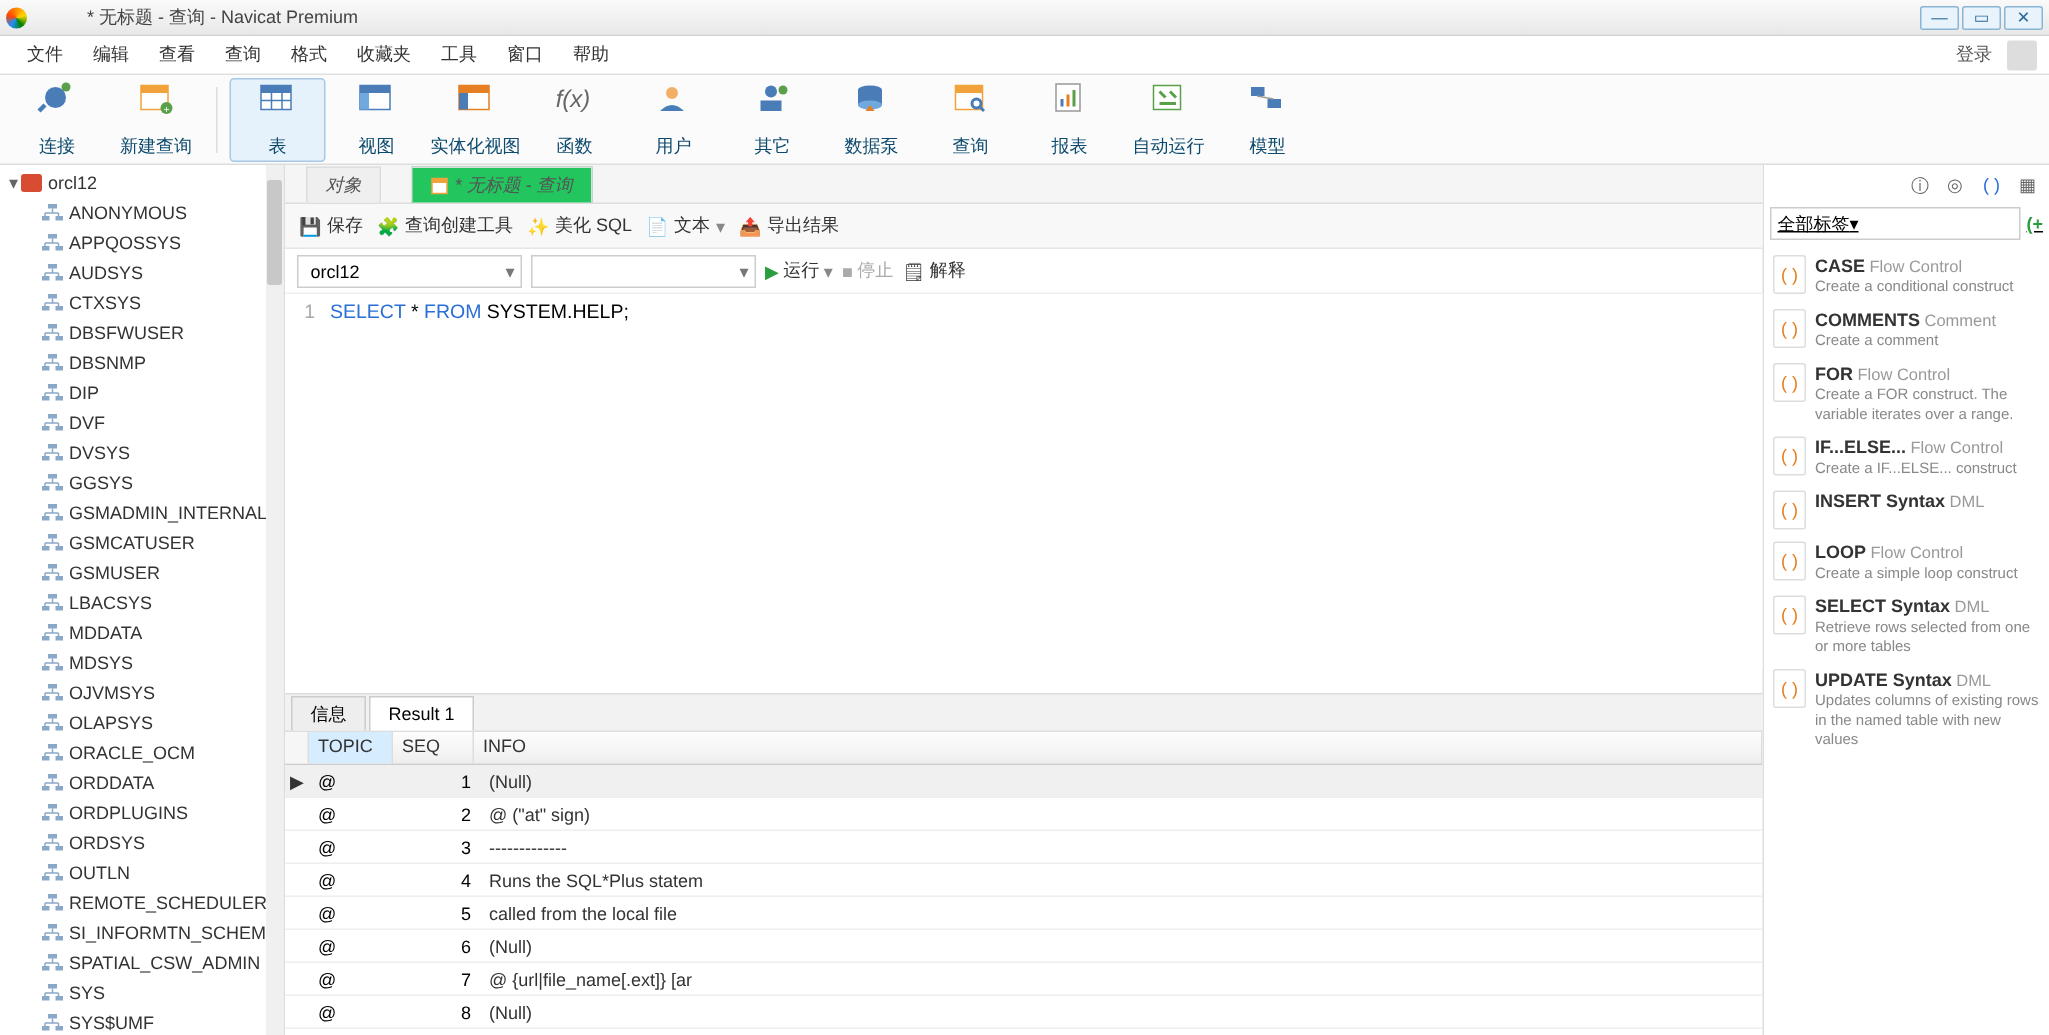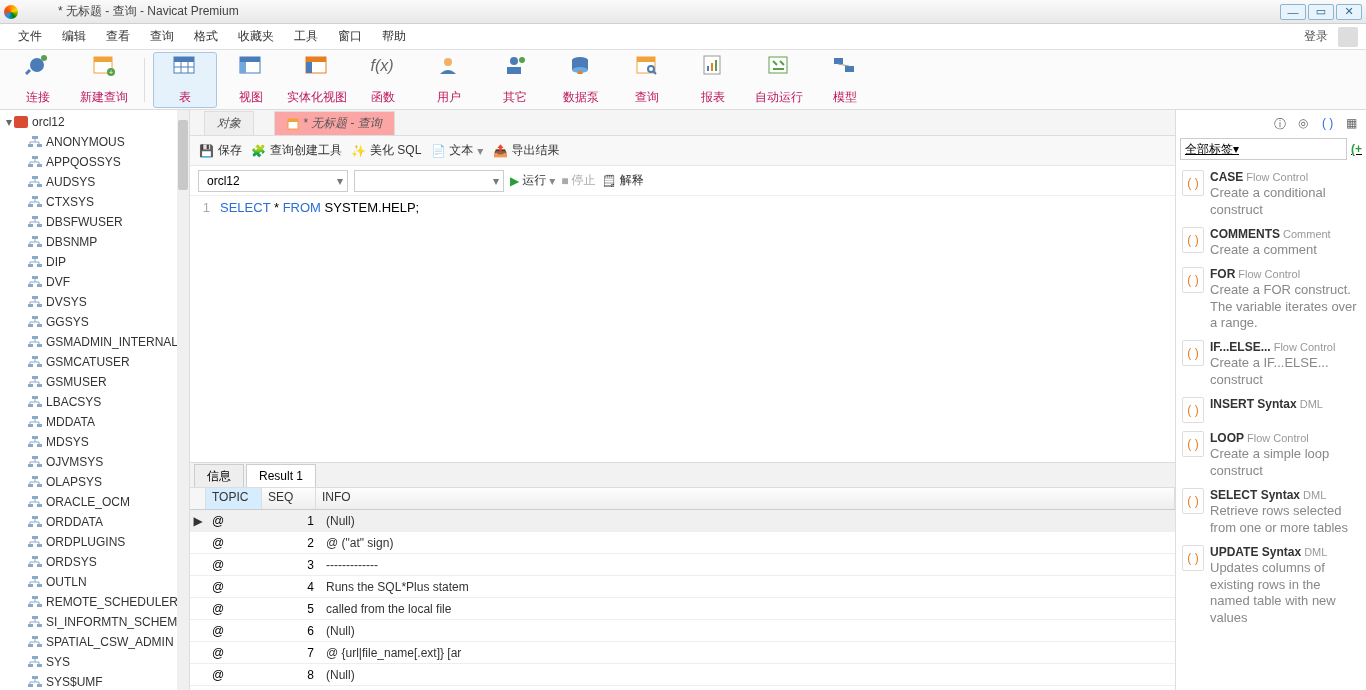--- a/index.html
+++ b/index.html
@@ -18,21 +18,21 @@
 .menubar { height: 26px; display: flex; align-items: center; padding: 0 8px; border-bottom: 1px solid #e0e0e0; }
 .menubar .mitem { padding: 4px 10px; color: #333; cursor: pointer; }
 .menubar .spacer { flex: 1; }
 .login-label { color: #555; margin-right: 2px; }
 
 
 .toolbar { height: 60px; background: #fbfbfb; border-bottom: 1px solid #ddd; display: flex; align-items: center; padding: 2px 6px; gap: 2px; }
 .tbtn { display: flex; flex-direction: column; align-items: center; justify-content: center; width: 64px; height: 56px; border-radius: 3px; cursor: pointer; }
 .tbtn.active { background: #e6f2fb; border: 1px solid #a6c8e6; }
 .tbtn .ticon { width: 28px; height: 24px; margin-bottom: 12px; display: flex; align-items: center; justify-content: flex-start; }
-.tbtn .tlabel { font-size: 12px; color: #be185d; }
+.tbtn .tlabel { font-size: 12px; color: #0c4a6e; }
 .ticon svg { width: 26px; height: 22px; }
 
 
 .body { display: flex; height: calc(100% - 110px); }
 .sidebar { width: 190px; border-right: 1px solid #ddd; overflow: hidden; position: relative; }
 .sidebar-inner { overflow-y: auto; height: 100%; }
 .tree-root { padding: 2px 0; }
 .tree-row { display: flex; align-items: center; height: 20px; padding-left: 4px; color: #333; cursor: pointer; white-space: nowrap; }
 .tree-row .caret { width: 10px; text-align: center; color: #666; }
 .tree-row .db-icon { width: 14px; height: 12px; background: #d94c34; border-radius: 2px; margin-right: 4px; display: inline-block; }
@@ -40,21 +40,21 @@
 .tree-child .sicon { width: 14px; height: 12px; margin-right: 4px; display: inline-flex; }
 .sicon svg { width: 14px; height: 12px; }
 .sb-scroll { position: absolute; right: 0; top: 0; width: 12px; height: 100%; background: #f0f0f0; }
 .sb-thumb { position: absolute; width: 10px; left: 1px; background: #c8c8c8; border-radius: 2px; }
 
 .main { flex: 1; display: flex; flex-direction: column; border-right: 1px solid #ddd; }
 
 
 .tabrow { height: 26px; background: #f5f5f5; border-bottom: 1px solid #ddd; display: flex; align-items: flex-end; padding-left: 14px; }
 .tab { height: 24px; padding: 0 12px; display: flex; align-items: center; gap: 4px; border: 1px solid #ddd; border-bottom: none; background: #efefef; margin-right: 20px; color: #555; cursor: pointer; font-style: italic; }
-.tab.active { background: #fca5a5; align-items: center; }
+.tab.active { background: #22c55e; align-items: center; }
 .tab .ticon-sm { width: 12px; height: 12px; }
 
 
 .qtoolbar { height: 30px; background: #f8f8f8; border-bottom: 1px solid #e6e6e6; display: flex; align-items: center; padding: 0 10px; gap: 10px; }
 .qbtn { display: flex; align-items: center; gap: 4px; color: #333; cursor: pointer; }
 .qbtn .qicon { width: 14px; height: 14px; display: inline-flex; align-items: center; justify-content: center; }
 
 
 .connrow { height: 30px; display: flex; align-items: center; padding: 0 8px; gap: 6px; border-bottom: 1px solid #eee; }
 .combo { height: 22px; border: 1px solid #ccc; background: #fff; display: flex; align-items: center; padding: 0 4px; cursor: pointer; }
@@ -100,21 +100,21 @@
 .rtop .ricon.active { color: #2a6fd6; }
 .rfilter { height: 26px; display: flex; align-items: center; padding: 0 4px; gap: 4px; text-decoration: underline; }
 .rcombo { flex: 1; height: 22px; border: 1px solid #ccc; display: flex; align-items: center; padding: 0 4px; }
 .radd { color: #2a9d3c; font-weight: bold; cursor: pointer; }
 .snips { flex: 1; overflow-y: auto; padding: 4px 0; }
 .snip { display: flex; padding: 4px 6px; gap: 6px; }
 .snip .sic { width: 22px; height: 26px; border: 1px solid #ddd; border-radius: 2px; display: flex; align-items: center; justify-content: center; color: #e67e22; flex-shrink: 0; }
 .snip .sbody { flex: 1; }
 .snip .stitle { font-weight: bold; color: #333; font-size: 12px; display: inline; }
 .snip .scat { color: #999; font-size: 11px; margin-left: 3px; }
-.snip .sdesc { color: #888; font-size: 13px; line-height: 1.3; margin-top: 1px; }
+.snip .sdesc { color: #888; font-size: 10px; line-height: 1.3; margin-top: 1px; }
 </style>
 </head>
 <body>
 
 <div class="titlebar">
   <div class="app-icon"></div>
   <div class="title">* 无标题 - 查询 - Navicat Premium</div>
   <div class="spacer"></div>
   <div class="winbtns">
     <div class="winbtn">—</div>

